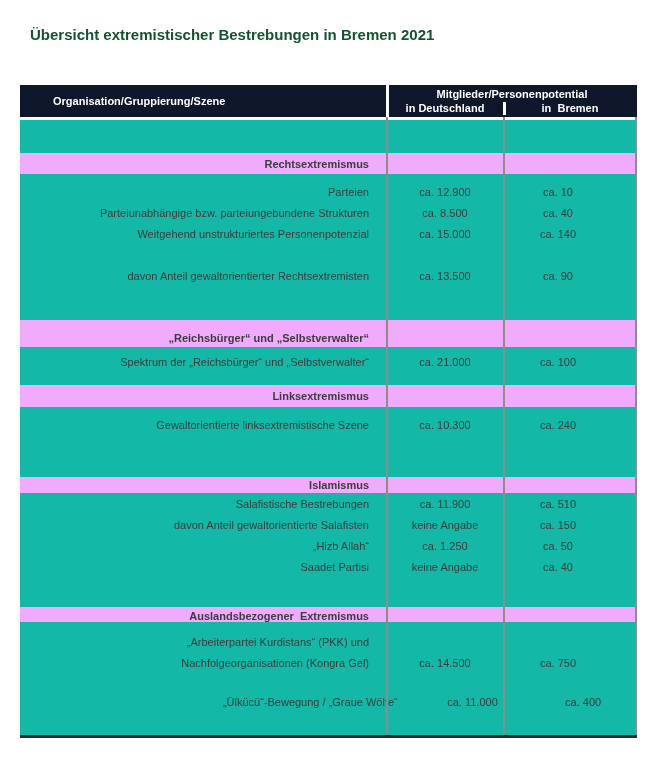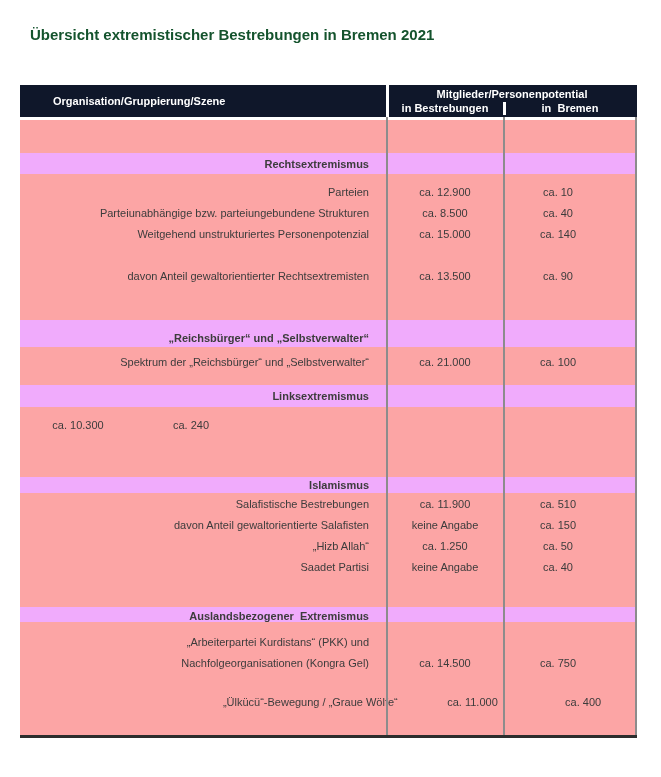--- a/index.html
+++ b/index.html
@@ -29,21 +29,21 @@
   .hdiv2 { position:absolute; left:483px; width:3px; top:17px; height:13px; background:#ffffff; }
 
   
   .tbody { position:relative; width:617px; border-bottom:3px solid #2d2d2d; }
   .vline { position:absolute; top:0; bottom:0; width:2px; background:#8c8c8c; z-index:5; }
   .vline.v1 { left:366px; }
   .vline.v2 { left:483px; }
   .vline.v3 { left:615px; }
 
   .spacer-top { height:3px; background:#ffffff; }
-  .block { background:#fca5a5; box-sizing:border-box; overflow:hidden; }
+  .block { background:#14b8a6; box-sizing:border-box; overflow:hidden; }
   .band  { background:#f0abfc; display:flex; align-items:center; box-sizing:border-box; }
   .band.align-end { align-items:flex-end; }
   .band .c1 { font-weight:bold; }
 
   .row { display:flex; height:21px; align-items:center; }
   .c1 { width:367px; text-align:right; padding-right:18px; box-sizing:border-box; white-space:pre; }
   .c2 { width:116px; text-align:center; white-space:pre; }
   .c3 { width:110px; text-align:center; white-space:pre; }
 </style>
 </head>
@@ -53,21 +53,21 @@
 
   <h1 class="title">Übersicht extremistischer Bestrebungen in Bremen 2021</h1>
 
   <div class="table">
 
     <div class="thead">
       <div class="th-col1">Organisation/Gruppierung/Szene</div>
       <div class="th-group">
         <div class="th-group-label">Mitglieder/Personenpotential</div>
         <div class="th-sub">
-          <div class="th-sub1">in Bestrebungen</div>
+          <div class="th-sub1">in Deutschland</div>
           <div class="th-sub2">in  Bremen</div>
         </div>
       </div>
       <div class="hdiv1"></div>
       <div class="hdiv2"></div>
     </div>
 
     <div class="tbody">
       <div class="vline v1"></div>
       <div class="vline v2"></div>
@@ -112,20 +112,21 @@
           <div class="c2">ca. 21.000</div>
           <div class="c3">ca. 100</div>
         </div>
       </div>
 
       <div class="band" style="height:22px;">
         <div class="c1">Linksextremismus</div>
       </div>
       <div class="block" style="height:70px; padding-top:7px;">
         <div class="row">
+          <div class="c1">Gewaltorientierte linksextremistische Szene</div>
           <div class="c2">ca. 10.300</div>
           <div class="c3">ca. 240</div>
         </div>
       </div>
 
       <div class="band" style="height:16px;">
         <div class="c1">Islamismus</div>
       </div>
       <div class="block" style="height:114px; padding-top:0;">
         <div class="row">

